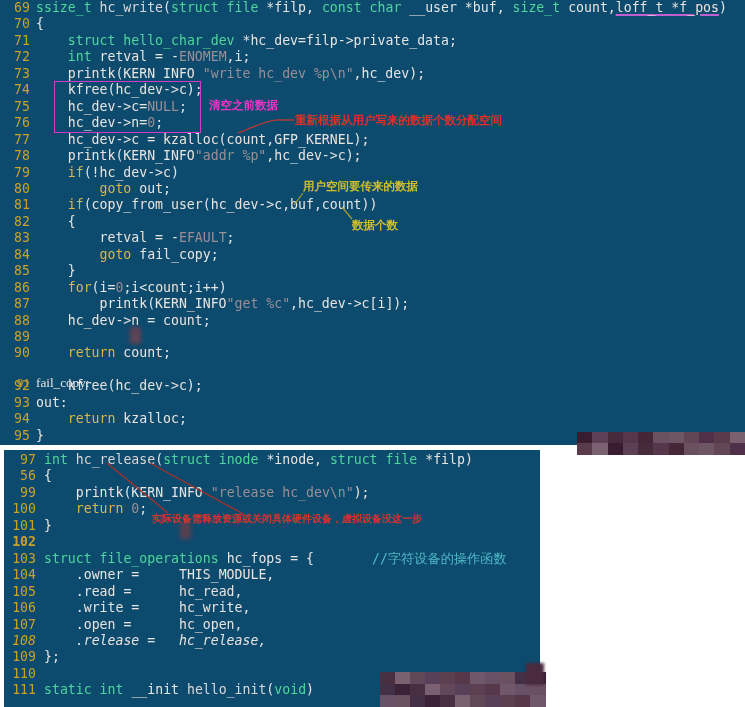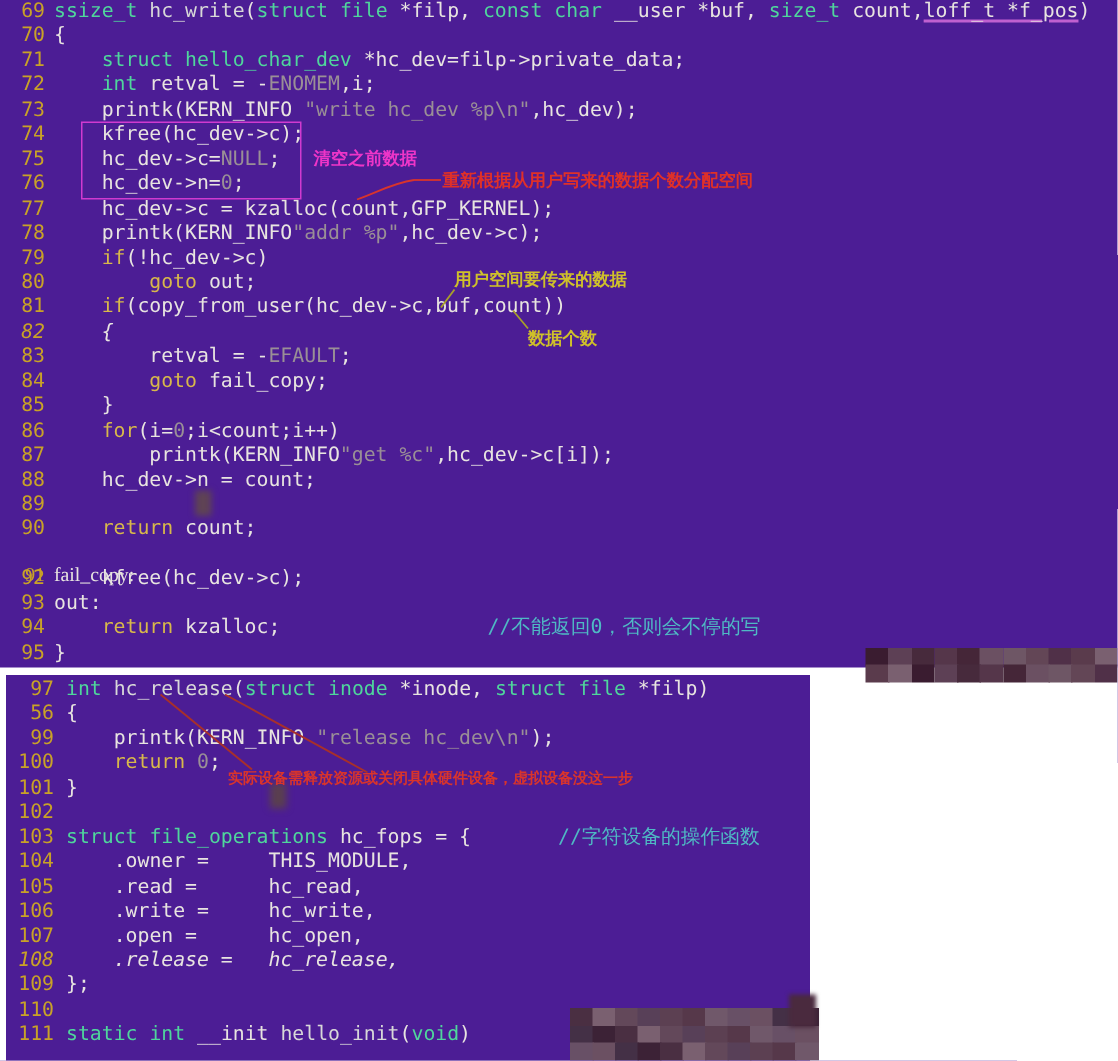--- a/index.html
+++ b/index.html
@@ -1,19 +1,19 @@
 <!DOCTYPE html>
 <html><head>
 <meta charset="utf-8">
 <style>
   html,body{margin:0;padding:0;background:#ffffff;}
   body{width:745px;height:707px;position:relative;overflow:hidden;
        font-family:"DejaVu Sans Mono","Liberation Mono",monospace;}
 
-  .panel{position:absolute;background:#4c1d95;overflow:hidden;}
+  .panel{position:absolute;background:#0c4a6e;overflow:hidden;}
   #panel-top{left:0;top:0;width:745px;height:445px;}
   #panel-bottom{left:4px;top:450px;width:536px;height:303px;}
 
   .code-line{position:relative;height:16.45px;line-height:16.45px;
              white-space:pre;font-size:13.2px;}
   .ln{position:absolute;left:0;top:0;width:30px;text-align:right;
       color:#c9a227;font-size:13.2px;}
   #panel-bottom .ln{width:32px;}
   .src{position:absolute;left:36px;top:0;}
   #panel-bottom .src{left:40px;}
@@ -114,21 +114,21 @@
   <div class="code-line" style="position:absolute;top:180.95px;left:0;">
     <span class="ln">80</span>
     <span class="src">        <span class="ctl">goto</span> <span class="pln">out;</span></span>
   </div>
 
   <div class="code-line" style="position:absolute;top:197.4px;left:0;">
     <span class="ln">81</span>
     <span class="src">    <span class="ctl">if</span><span class="pln">(copy_from_user(hc_dev-&gt;c,buf,count))</span></span>
   </div>
 
-  <div class="code-line" style="position:absolute;top:213.85px;left:0;font-style:italic;">
+  <div class="code-line" style="position:absolute;top:213.85px;left:0;">
     <span class="ln">82</span>
     <span class="src pln">    {</span>
   </div>
 
   <div class="code-line" style="position:absolute;top:230.3px;left:0;">
     <span class="ln">83</span>
     <span class="src">        <span class="pln">retval = -</span><span class="cons">EFAULT</span><span class="pln">;</span></span>
   </div>
 
   <div class="code-line" style="position:absolute;top:246.75px;left:0;">
@@ -184,21 +184,20 @@
   <div class="code-line" style="position:absolute;top:411.25px;left:0;">
     <span class="ln">94</span>
     <span class="src">    <span class="ctl">return</span> <span class="pln">kzalloc;</span></span>
   </div>
 
   <div class="code-line" style="position:absolute;top:427.7px;left:0;">
     <span class="ln">95</span>
     <span class="src pln">}</span>
   </div>
 
-  <span class="cmt" style="position:absolute;left:325px;top:411.25px;font-size:13.2px;line-height:16.45px;white-space:nowrap;">//不能返回0，否则会不停的写</span>
 
   <div class="cursor-blur" style="left:130px;top:327px;width:11px;height:17px;background:#5f4354;filter:blur(2.2px);"></div>
 </div>
 
 <div class="panel" id="panel-bottom">
 
   <div class="code-line" style="position:absolute;top:2px;left:0;">
     <span class="ln">97</span>
     <span class="src"><span class="kw">int</span> <span class="fn">hc_release</span><span class="pln">(</span><span class="kw">struct</span> <span class="typ">inode</span> <span class="pln">*inode,</span> <span class="kw">struct</span> <span class="typ">file</span> <span class="pln">*filp)</span></span>
   </div>
@@ -216,21 +215,21 @@
   <div class="code-line" style="position:absolute;top:51.35px;left:0;">
     <span class="ln">100</span>
     <span class="src">    <span class="ctl">return</span> <span class="num">0</span><span class="pln">;</span></span>
   </div>
 
   <div class="code-line" style="position:absolute;top:67.8px;left:0;">
     <span class="ln">101</span>
     <span class="src pln">}</span>
   </div>
 
-  <div class="code-line" style="position:absolute;top:84.25px;left:0;">
+  <div class="code-line" style="position:absolute;top:84.25px;left:0;font-weight:bold;">
     <span class="ln">102</span>
     <span class="src"></span>
   </div>
 
   <div class="code-line" style="position:absolute;top:100.7px;left:0;">
     <span class="ln">103</span>
     <span class="src"><span class="kw">struct</span> <span class="typ">file_operations</span> <span class="pln">hc_fops = {</span></span>
     <span class="cmt" style="position:absolute;left:368px;top:0;font-size:13.2px;white-space:nowrap;">//字符设备的操作函数</span>
   </div>
 

